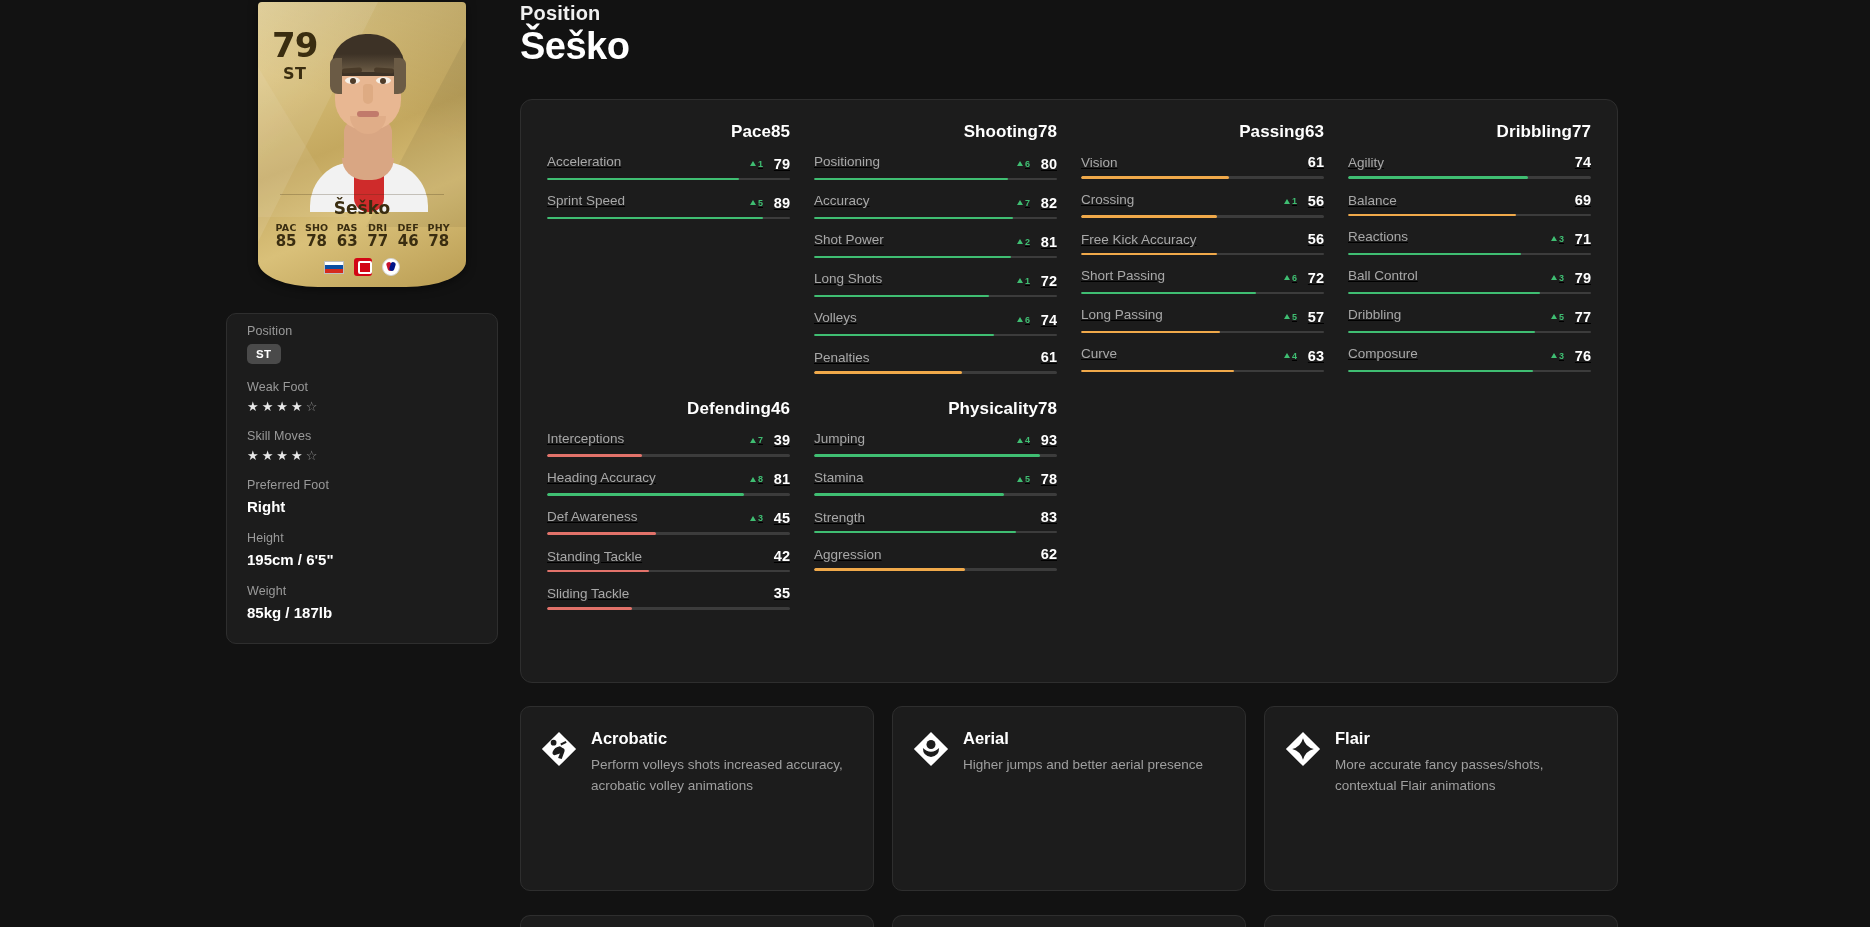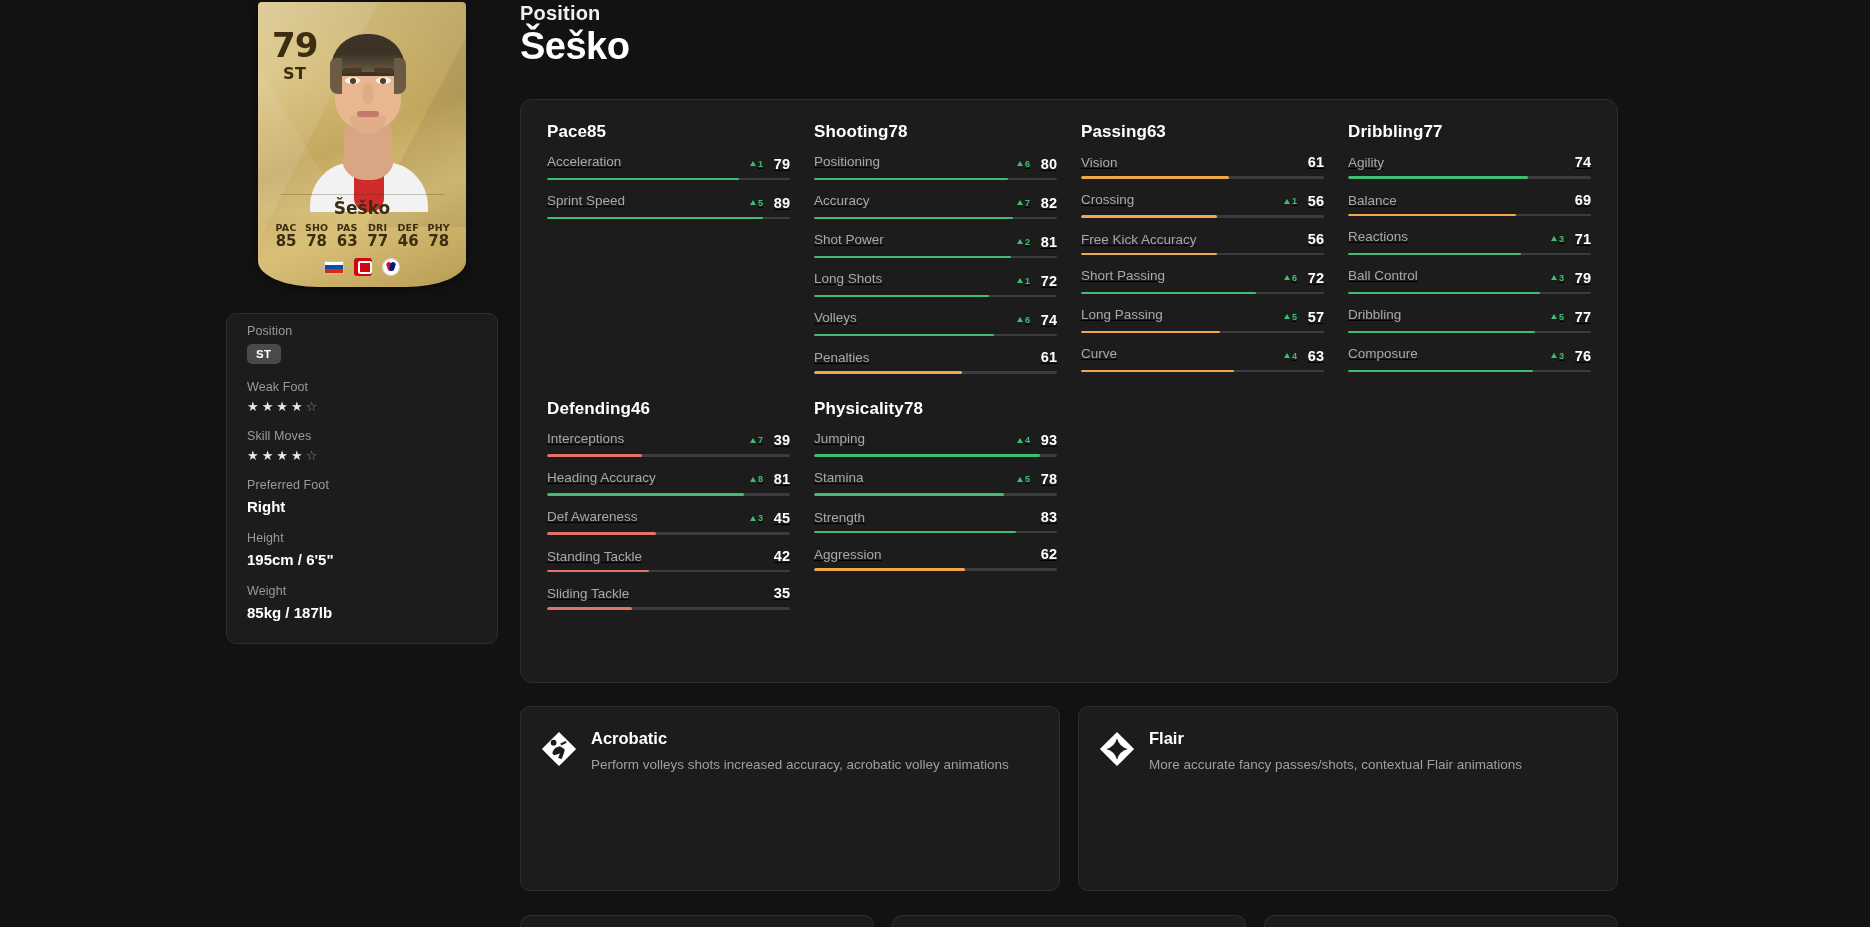--- a/index.html
+++ b/index.html
@@ -123,21 +123,21 @@
 
   
   #stats-panel {
     position:absolute; left:520px; top:99px;
     width:1098px; height:584px;
     background:#1c1c1c; border:1px solid #2e2e2e; border-radius:12px;
     padding:22px 26px;
   }
   #stats-grid { display:grid; grid-template-columns: repeat(4, 1fr); column-gap:24px; }
   .stat-group { }
-  .grp-head { display:flex; justify-content:flex-start; align-items:baseline; margin-bottom:12px; }
+  .grp-head { display:flex; justify-content:flex-end; align-items:baseline; margin-bottom:12px; }
   .grp-title { color:#ffffff; font-size:17px; font-weight:700; letter-spacing:.1px; }
   .grp-value { color:#ffffff; font-size:17px; font-weight:700; }
   .stat-row { margin-bottom:13px; }
   .stat-line { display:flex; align-items:baseline; justify-content:space-between;text-decoration:underline; }
   .stat-name { color:#a8a8a8; font-size:13.5px; }
   .stat-right { display:flex; align-items:center; gap:5px; }
   .delta { display:flex; align-items:center; gap:2px; font-size:9px; color:#3fbe72; font-weight:600;}
   .delta .tri {
     width:0;height:0;border-left:3px solid transparent;border-right:3px solid transparent;
     border-bottom:5px solid #3fbe72; display:inline-block;
@@ -732,20 +732,31 @@
           <path d="M22 15 l6 -3" stroke="#1c1c1c" stroke-width="2.2" fill="none"></path>
         </svg></div>
       <div class="ps-body">
         <div class="ps-title">Acrobatic</div>
         <div class="ps-desc">Perform volleys shots increased accuracy, acrobatic volley animations</div>
       </div>
     </div>
     <div class="ps-card">
       <div class="ps-icon"><svg viewBox="0 0 40 40" width="36" height="36">
           <path d="M20 1 L39 20 L20 39 L1 20 Z" fill="#ffffff"></path>
+          <circle cx="20" cy="15" r="5" fill="#1c1c1c"></circle>
+          <path d="M11 19 q0 9 9 10 q9 -1 9 -10 q-4 4 -9 4 q-5 0 -9 -4 z" fill="#1c1c1c"></path>
+        </svg></div>
+      <div class="ps-body">
+        <div class="ps-title">Aerial</div>
+        <div class="ps-desc">Higher jumps and better aerial presence</div>
+      </div>
+    </div>
+    <div class="ps-card">
+      <div class="ps-icon"><svg viewBox="0 0 40 40" width="36" height="36">
+          <path d="M20 1 L39 20 L20 39 L1 20 Z" fill="#ffffff"></path>
           <path d="M20 8 q2.5 9.5 12 12 q-9.5 2.5 -12 12 q-2.5 -9.5 -12 -12 q9.5 -2.5 12 -12 z" fill="#1c1c1c"></path>
         </svg></div>
       <div class="ps-body">
         <div class="ps-title">Flair</div>
         <div class="ps-desc">More accurate fancy passes/shots, contextual Flair animations</div>
       </div>
     </div>
   </div>
 
 <div id="ps-row-2">

